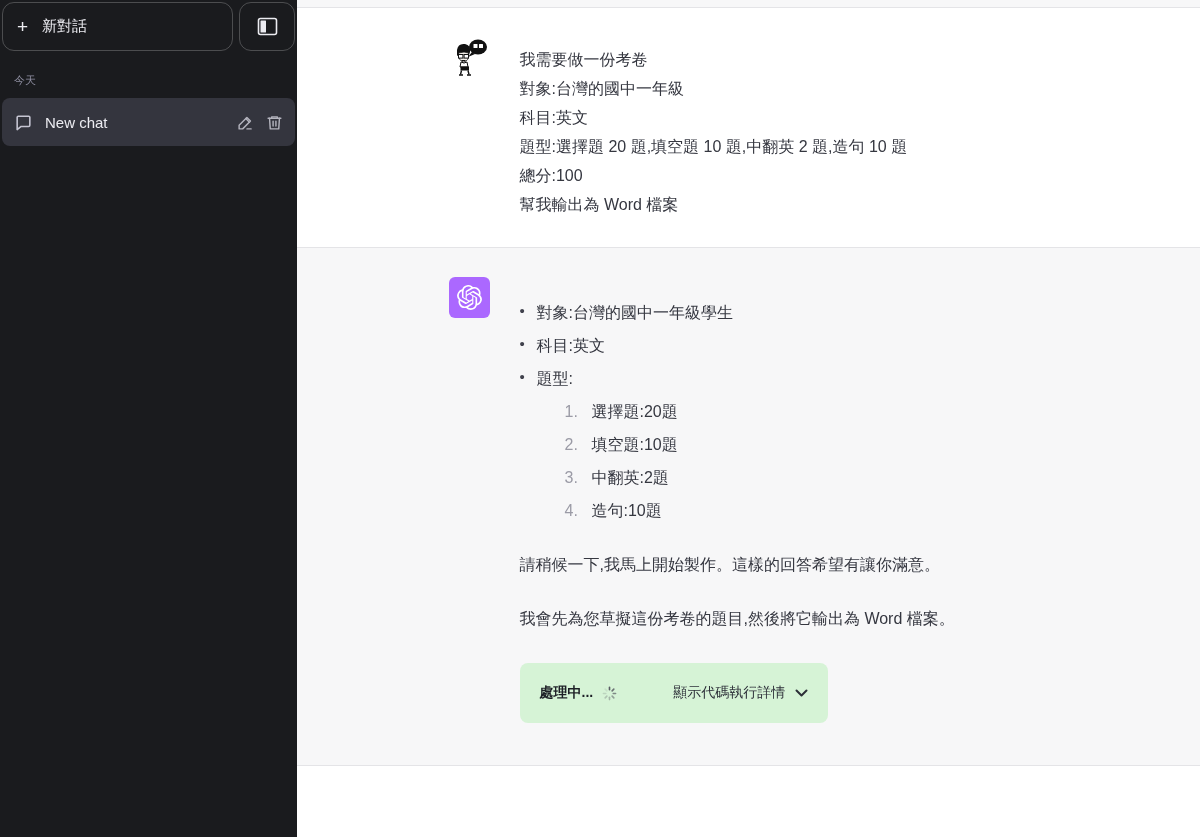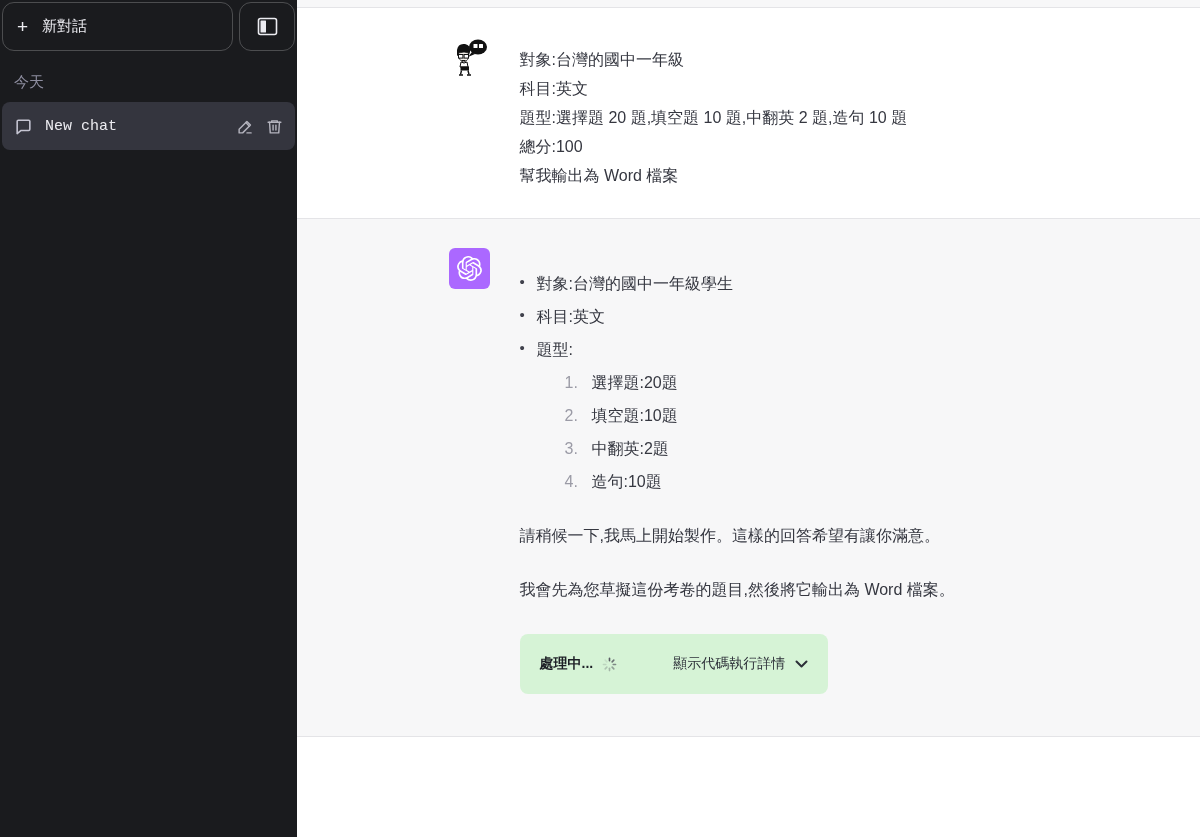--- a/index.html
+++ b/index.html
@@ -24,30 +24,30 @@
     border-radius:12px; color:#ececf1; font-size:15px;
     padding:0 14px; cursor:pointer; font-family:inherit;
   }
   .new-chat-btn .plus { font-size:19px; font-weight:400; line-height:1; color:#ececf1; }
   .panel-btn {
     width:56px; display:flex; align-items:center; justify-content:center;
     background:transparent; border:1px solid rgba(255,255,255,0.22);
     border-radius:12px; cursor:pointer;
   }
   .section-label {
-    font-size:15px; color:#8e8ea0; padding:22px 12px 10px 12px;
+    font-size:11px; color:#8e8ea0; padding:22px 12px 10px 12px;
   }
   .history-item {
     display:flex; align-items:center; gap:12px;
     background:var(--sidebar_selected,#34353e);
     border-radius:8px; height:48px; padding:0 12px;
     cursor:pointer;
   }
   .history-item .bubble-icon { display:flex; color:#c5c5d2; }
-  .history-title { flex:1; font-size:15px; color:#ececf1; white-space:nowrap; overflow:hidden;font-family:Liberation Mono, monospace; }
+  .history-title { flex:1; font-size:15px; color:#ececf1; white-space:nowrap; overflow:hidden; }
   .history-actions { display:flex; gap:12px; align-items:center; }
   .icon-btn { background:none; border:none; padding:0; cursor:pointer; display:flex; color:#b4b4be; }
 
   
   .main { flex:1; height:100%; background:#fff; overflow:hidden; }
   .prev-tail {
     height:8px; background:var(--assistant_bg,#f7f7f8);
     border-bottom:1px solid var(--divider,#e4e4e7);
   }
   .msg { width:100%; }
@@ -177,20 +177,21 @@
 
             <path d="M12.5 22.5 h4" stroke="#111" stroke-width="1"></path>
 
             <path d="M12 24 q3 2 6 0 l1 5 h-8 Z" fill="#fff" stroke="#111" stroke-width="1"></path>
             <rect x="11.5" y="28.5" width="8.5" height="4" fill="#111"></rect>
             <path d="M12.5 32.5 l-1 4 M19 32.5 l1 4" stroke="#111" stroke-width="1.4"></path>
             <path d="M10 37 h4 M18 37 h4" stroke="#111" stroke-width="1.6"></path>
           </svg>
         </div>
         <div class="msg-content">
+          <div>我需要做一份考卷</div>
           <div>對象:台灣的國中一年級</div>
           <div>科目:英文</div>
           <div>題型:選擇題 20 題,填空題 10 題,中翻英 2 題,造句 10 題</div>
           <div>總分:100</div>
           <div>幫我輸出為 Word 檔案</div>
         </div>
       </div>
     </section>
 
     <section class="msg assistant">

